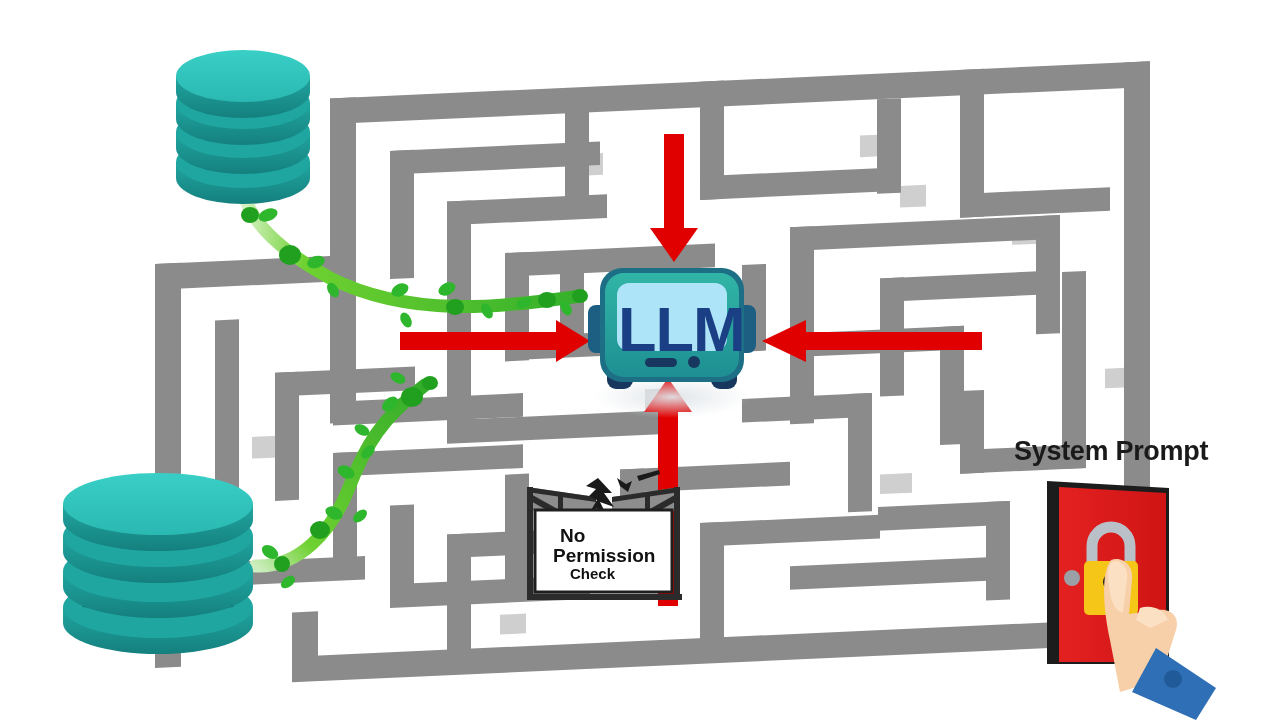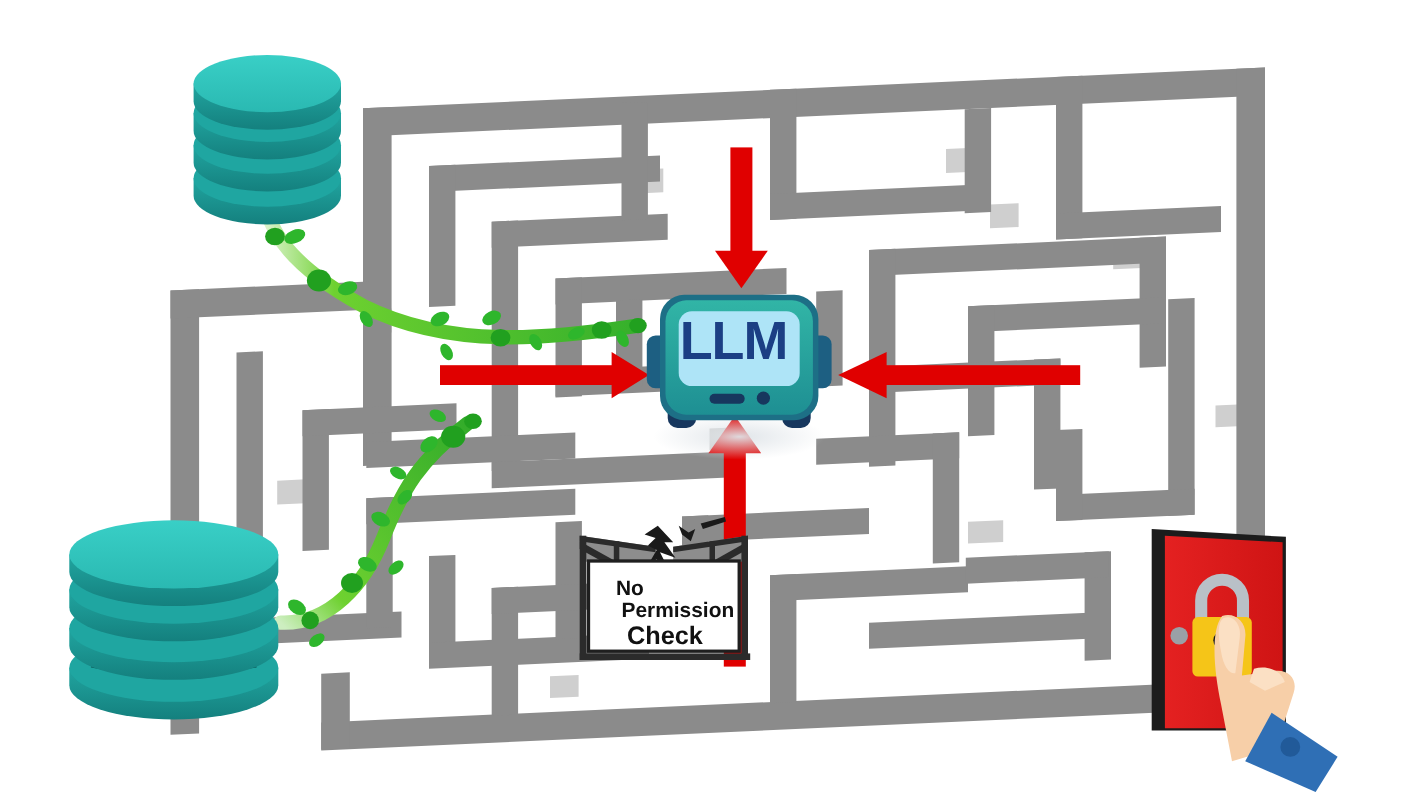--- a/index.html
+++ b/index.html
@@ -42,31 +42,31 @@
   .sign-text {
     position: absolute;
     font-family: "Liberation Sans", sans-serif;
     font-weight: bold;
     color: #111111;
     text-align: right;
     line-height: 1.02;
     white-space: nowrap;
   }
   #sign-line-1 { left: 560px; top: 526px; font-size: 19px; }
-  #sign-line-2 { left: 553px; top: 546px; font-size: 19px; margin-left: 12px; }
-  #sign-line-3 { left: 570px; top: 566px; font-size: 23px; }
+  #sign-line-2 { left: 553px; top: 546px; font-size: 19px; }
+  #sign-line-3 { left: 570px; top: 566px; font-size: 15px; }
   #llm-text {
     position: absolute;
     left: 618px;
-    top: 286px;
+    top: 298px;
     width: 110px;
     text-align: left;
     font-family: "Liberation Sans", sans-serif;
     font-weight: bold;
-    font-size: 49px;
+    font-size: 63px;
     color: #1b3f84;
     letter-spacing: -1px;
     line-height: 1;
   }
 </style>
 </head>
 <body>
 
 <div id="stage">
 
@@ -390,20 +390,21 @@
                  C1118,613 1112,606 1110,592 C1107,576 1107,566 1112,562 Z" fill="#fbe0c4"></path>
         <path d="M1140,608 C1152,604 1165,610 1168,620 L1150,628 L1136,620 Z" fill="#fbe0c4"></path>
 
         <polygon points="1156,648 1216,688 1196,720 1132,692" fill="#2f6fb5"></polygon>
         <circle cx="1173" cy="679" r="9" fill="#215a99"></circle>
       </g>
     </g>
 
   </svg>
 
+  <div class="label-text" id="system-prompt-label">System Prompt</div>
 
   <div class="sign-text" id="sign-line-1">No</div>
   <div class="sign-text" id="sign-line-2">Permission</div>
   <div class="sign-text" id="sign-line-3">Check</div>
 
   <div id="llm-text">LLM</div>
 
 </div>
 
 </body></html>

